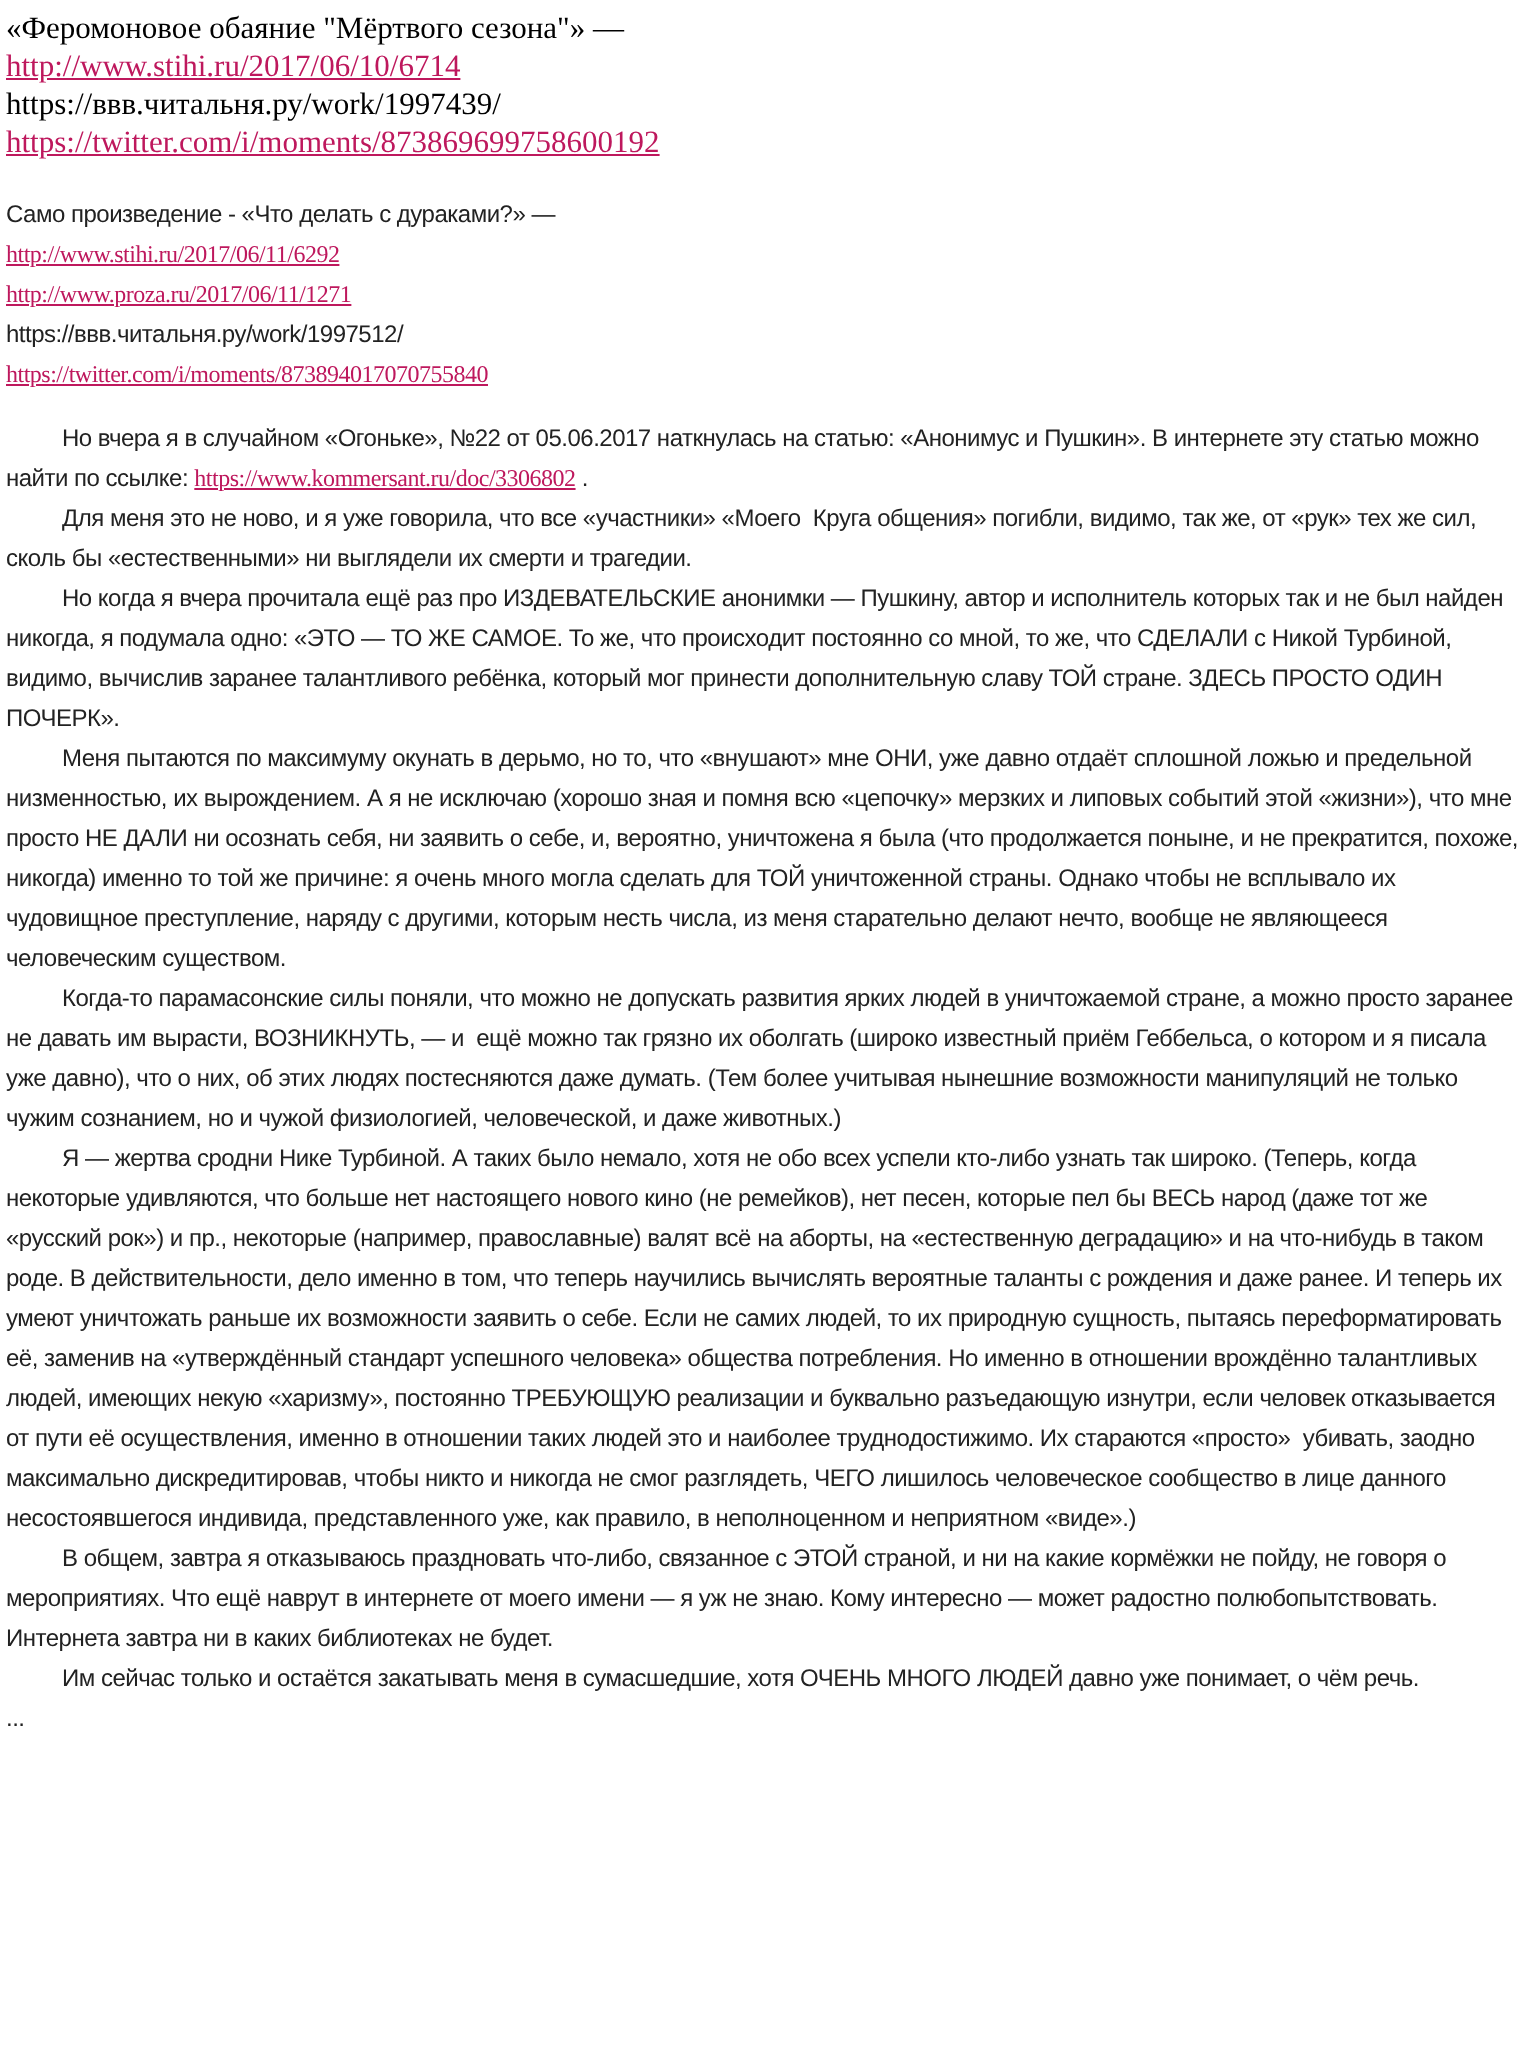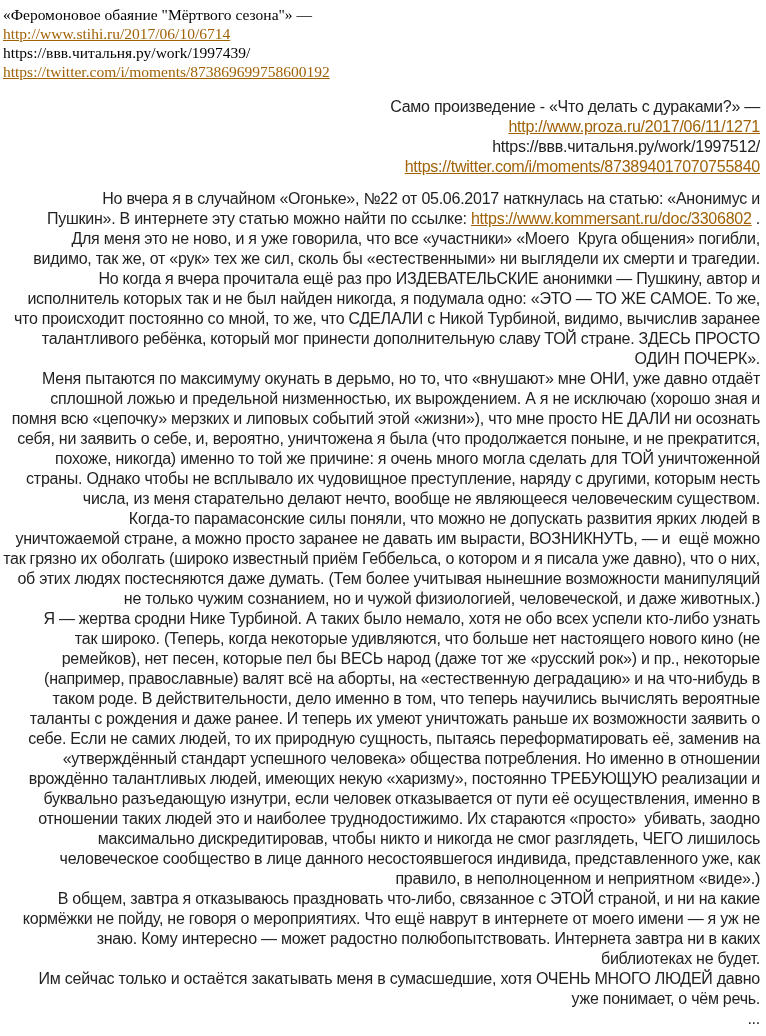--- a/index.html
+++ b/index.html
@@ -14,49 +14,49 @@
   
   .serif {
     font-family: "Liberation Serif", "DejaVu Serif", serif;
     font-size: 15.5px;
     line-height: 19px;
     color: #000000;
   }
   
   .sans {
     font-family: "Liberation Sans", "DejaVu Sans", sans-serif;
-    font-size: 16px;
+    font-size: 12px;
     line-height: 20px;
     color: #222222;
     letter-spacing: -0.25px;
-    text-align: right;
   }
 
   .ref { margin: 0 0 16px 0; }
   .ref:nth-child(2) { margin-bottom: 12px; }
   .ref p { margin: 0; }
 
-  a.link { color: #a16207; text-decoration: underline; cursor: pointer; }
+  a.link { color: #be185d; text-decoration: underline; cursor: pointer; font-family: Liberation Serif, serif; }
 
   .article p.para { margin: 0; white-space: pre-wrap; }
   .article p.para.indent { text-indent: 28px; }
 </style>
 </head>
 <body>
 
 <div class="page">
   <div id="refs">
       <section class="ref serif">
         <p>«Феромоновое обаяние "Мёртвого сезона"» —</p>
         <p><a href="#" class="link">http://www.stihi.ru/2017/06/10/6714</a></p>
         <p><span>https://ввв.читальня.ру/work/1997439/</span></p>
         <p><a href="#" class="link">https://twitter.com/i/moments/873869699758600192</a></p>
       </section>
       <section class="ref sans">
         <p>Само произведение - «Что делать с дураками?» —</p>
+        <p><a href="#" class="link">http://www.stihi.ru/2017/06/11/6292</a></p>
         <p><a href="#" class="link">http://www.proza.ru/2017/06/11/1271</a></p>
         <p><span>https://ввв.читальня.ру/work/1997512/</span></p>
         <p><a href="#" class="link">https://twitter.com/i/moments/873894017070755840</a></p>
       </section>
     </div>
   <div id="article" class="sans article">
       <p class="para indent"><span>Но вчера я в случайном «Огоньке», №22 от 05.06.2017 наткнулась на статью: «Анонимус и Пушкин». В интернете эту статью можно найти по ссылке: </span><a href="#" class="link">https://www.kommersant.ru/doc/3306802</a><span> .</span></p>
       <p class="para indent"><span>Для меня это не ново, и я уже говорила, что все «участники» «Моего  Круга общения» погибли, видимо, так же, от «рук» тех же сил, сколь бы «естественными» ни выглядели их смерти и трагедии.</span></p>
       <p class="para indent"><span>Но когда я вчера прочитала ещё раз про ИЗДЕВАТЕЛЬСКИЕ анонимки — Пушкину, автор и исполнитель которых так и не был найден никогда, я подумала одно: «ЭТО — ТО ЖЕ САМОЕ. То же, что происходит постоянно со мной, то же, что СДЕЛАЛИ с Никой Турбиной, видимо, вычислив заранее талантливого ребёнка, который мог принести дополнительную славу ТОЙ стране. ЗДЕСЬ ПРОСТО ОДИН ПОЧЕРК».</span></p>
       <p class="para indent"><span>Меня пытаются по максимуму окунать в дерьмо, но то, что «внушают» мне ОНИ, уже давно отдаёт сплошной ложью и предельной низменностью, их вырождением. А я не исключаю (хорошо зная и помня всю «цепочку» мерзких и липовых событий этой «жизни»), что мне просто НЕ ДАЛИ ни осознать себя, ни заявить о себе, и, вероятно, уничтожена я была (что продолжается поныне, и не прекратится, похоже, никогда) именно то той же причине: я очень много могла сделать для ТОЙ уничтоженной страны. Однако чтобы не всплывало их чудовищное преступление, наряду с другими, которым несть числа, из меня старательно делают нечто, вообще не являющееся человеческим существом.</span></p>

